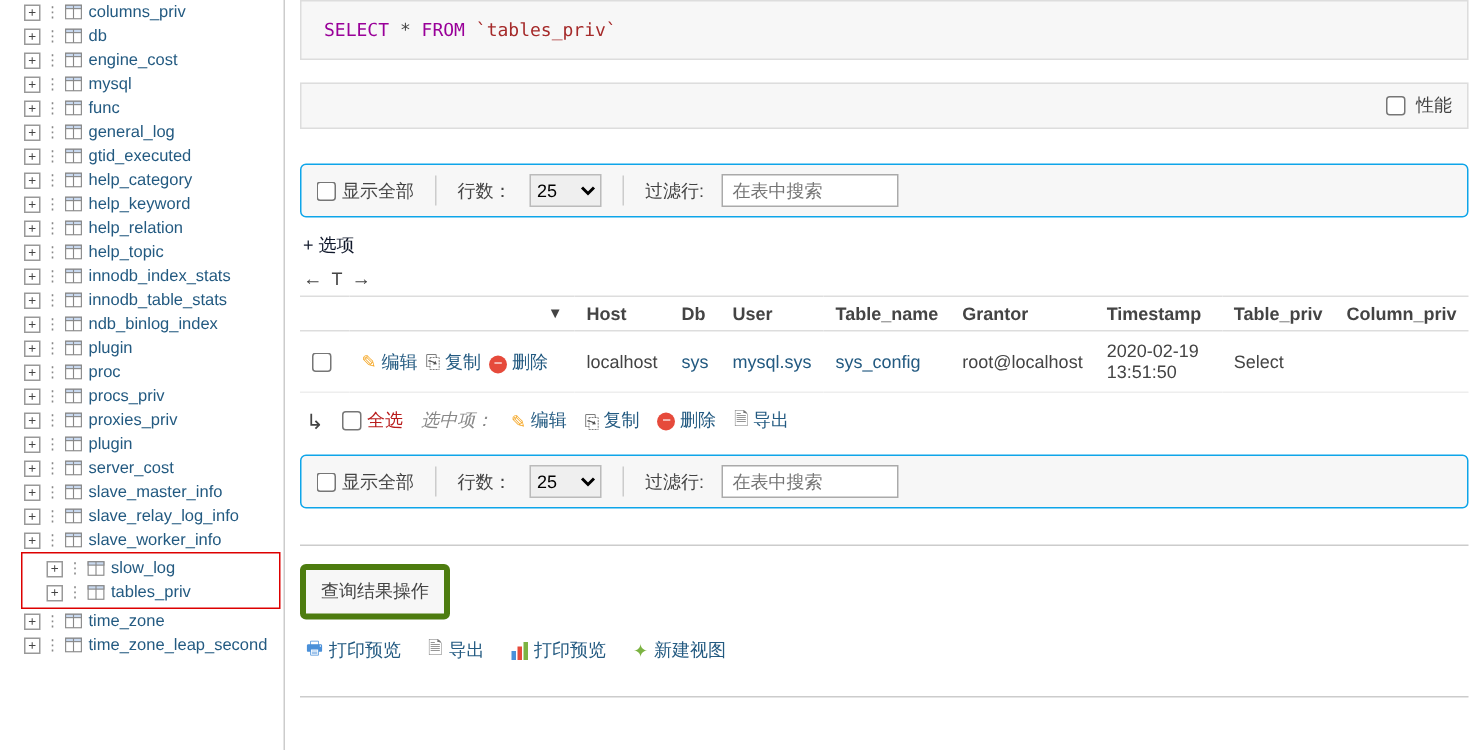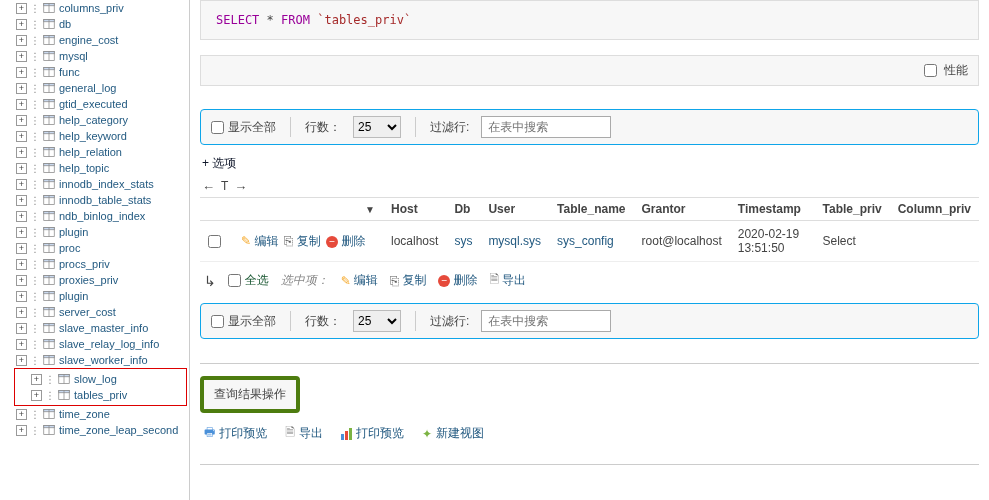--- a/index.html
+++ b/index.html
@@ -20,21 +20,21 @@
 .sql-panel { background: #f7f7f7; border: 1px solid #ddd; padding: 12px 15px; margin-bottom: 15px; font-family: monospace; font-size: 12px; }
 .kw-purple { color: #909; }
 .kw-str { color: #a52a2a; }
 .right-opt { text-align: right; padding: 6px 10px; background: #f7f7f7; border: 1px solid #ddd; margin-bottom: 23px; }
 .checkbox { margin: 0 4px 0 0; vertical-align: middle; }
 
 .toolbar { background: #f7f7f7; border: 1px solid #0ea5e9; padding: 6px 10px; display: flex; align-items: center; gap: 12px; border-radius: 4px; margin-bottom: 6px; }
 .toolbar .sep { border-left: 1px solid #ccc; height: 20px; margin: 0 2px; }
 .toolbar label { color: #444; }
 select.rowcount { height: 22px; border: 1px solid #bbb; width: 48px; font-size: 12px; }
-.filter-input { border: 1px solid #aaa; padding: 3px 6px; font-size: 12px; width: 130px; }
+.filter-input { border: 1px solid #aaa; padding: 3px 6px; font-size: 12px; width: 118px; }
 
 .options-link { color: #0f172a; cursor: pointer; margin: 4px 0 4px 2px; display: inline-block; }
 .th-icons { display: flex; align-items: center; gap: 6px; margin: 2px 0 4px 2px; }
 .leftarrow { font-size: 13px; font-weight: bold; }
 
 .data-table { width: 100%; border-collapse: collapse; font-size: 12px; }
 .data-table th { text-align: left; padding: 4px 8px; border-top: 1px solid #ddd; border-bottom: 1px solid #ddd; font-weight: bold; background: #fff; }
 .data-table td { padding: 6px 8px; border-bottom: 1px solid #eee; }
 .data-table a { color: #235a81; text-decoration: none; }
 .action-cell a { margin-right: 2px; }
@@ -464,21 +464,21 @@
           <td>root@localhost</td>
           <td>2020-02-19 13:51:50</td>
           <td>Select</td>
           <td></td>
         </tr>
       </tbody>
     </table>
 
     <div class="bulk-row">
       <span class="bulk-arrow">↳</span>
-      <label><input type="checkbox" class="checkbox" style=""><span style="color:#14532d;">全选</span></label>
+      <label><input type="checkbox" class="checkbox" style=""><span style="color:#b91c1c;">全选</span></label>
       <span class="muted">选中项：</span>
       <a href="#">
           <span class="pencil">✎</span>
           <span>编辑</span>
         </a>
       <a href="#">
           <span class="copy">⎘</span>
           <span>复制</span>
         </a>
       <a href="#">

